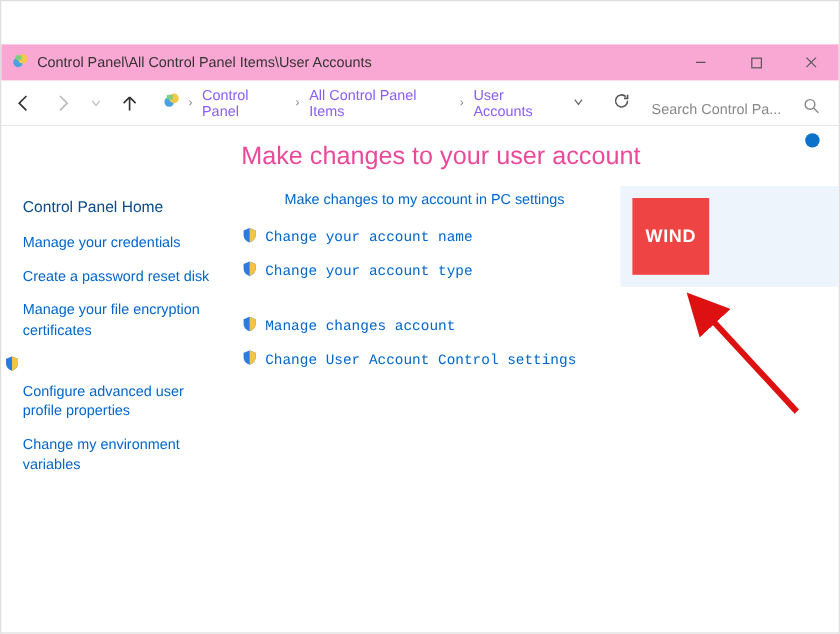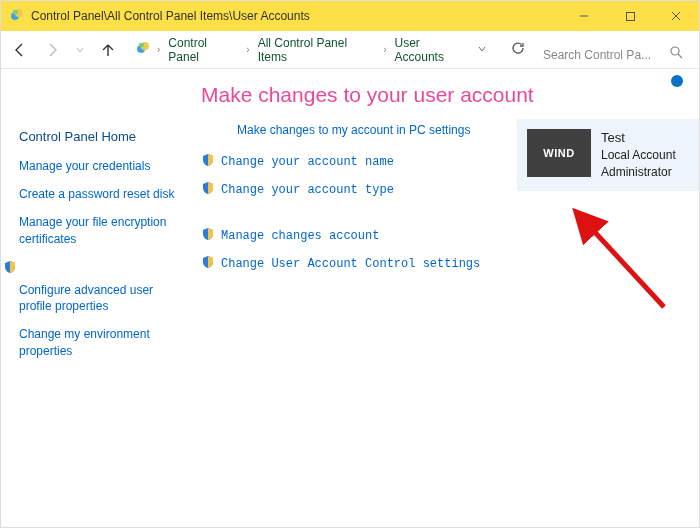--- a/index.html
+++ b/index.html
@@ -9,26 +9,27 @@
       color: #222;
       background: #fff;
       width: 700px;
       height: 528px;
       overflow: hidden;
       border: 1px solid #ddd;
     }
     
     .titlebar {
       height: 30px;
-      background: #fde047;
+      background: #f9a8d4;
       display: flex;
       align-items: center;
       padding-left: 8px;
       color: #333;
       font-size: 12px;
+      margin-top: 36px;
     }
     .titlebar .icon { margin-right: 6px; }
     .title-spacer { flex: 1; }
     .win-controls { display: flex; height: 100%; }
     .win-btn {
       width: 46px;
       display: flex;
       align-items: center;
       justify-content: center;
       color: #555;
@@ -53,21 +54,21 @@
     }
     .nav-arrow.disabled { color: #bbb; }
     .breadcrumb {
       display: flex;
       align-items: center;
       gap: 6px;
       flex: 1;
       font-size: 12px;
       margin-left:4px;
     }
-    .breadcrumb .crumb { color: #14532d; padding: 2px 2px; }
+    .breadcrumb .crumb { color: #8b5cf6; padding: 2px 2px; }
     .breadcrumb .sep { color: #888; font-size: 10px; }
     .bc-chevron { color: #666; margin-left: 4px; }
     .refresh-icon { color: #555; }
     .search-box {
       width: 150px;
       height: 24px;
       display: flex;
       align-items: flex-end;
       color: #888;
       font-size: 12px;
@@ -154,28 +155,28 @@
       top: 36px;
       right: 0;
       width: 182px;
       background: #eef4fb;
       padding: 10px;
       display: flex;
       gap: 10px;
     }
     .avatar {
       width: 64px;
-      height: 48px;
-      background: #404040;
+      height: 64px;
+      background: #ef4444;
       color: #fff;
       display: flex;
       align-items: center;
       justify-content: center;
       font-weight: 700;
-      font-size: 11px;
+      font-size: 15px;
       letter-spacing: 0.5px;
     }
     .acct-text { font-size: 12px; line-height: 1.4; }
     .acct-name { font-size: 13px; }
     
     .arrow-annot {
       position: absolute;
       top: 124px;
       right: 20px;
       pointer-events: none;
@@ -302,21 +303,21 @@
     <div class="sidebar-link indent">
       <span class="shield-sm">
         <svg class="shield" viewBox="0 0 14 14">
             <path d="M7 1 L12 3 V7 C12 10 9.5 12.5 7 13 C4.5 12.5 2 10 2 7 V3 Z" fill="#2c7be0"></path>
             <path d="M7 1 L12 3 V7 C12 10 9.5 12.5 7 13 Z" fill="#f6c445"></path>
           </svg>
       </span>
       <span>Configure advanced user profile properties</span>
     </div>
     <div class="sidebar-link">
-      <span>Change my environment properties</span>
+      <span>Change my environment variables</span>
     </div>
   </div>
 
   <div class="main">
     <h1>Make changes to your user account</h1>
 
     <div class="pc-settings-link">Make changes to my account in PC settings</div>
 
     <div class="action-list">
       <div class="action-item">
@@ -355,25 +356,20 @@
                 <path d="M7 1 L12 3 V7 C12 10 9.5 12.5 7 13 Z" fill="#f6c445"></path>
               </svg>
           </span>
           <span>Change User Account Control settings</span>
         </div>
       </div>
     </div>
 
     <div class="account-card">
       <div class="avatar">WIND</div>
-      <div class="acct-text">
-        <div class="acct-name">Test</div>
-        <div>Local Account</div>
-        <div>Administrator</div>
-      </div>
     </div>
 
     <div class="arrow-annot">
       <svg width="120" height="110" viewBox="0 0 120 110">
         <defs>
           <marker id="arrhead" markerWidth="7" markerHeight="7" refX="5" refY="3.5" orient="auto">
             <polygon points="0 0, 7 3.5, 0 7" fill="#d11"></polygon>
           </marker>
         </defs>
         <line x1="105" y1="100" x2="20" y2="8" stroke="#d11" stroke-width="5" marker-end="url(#arrhead)"></line>

